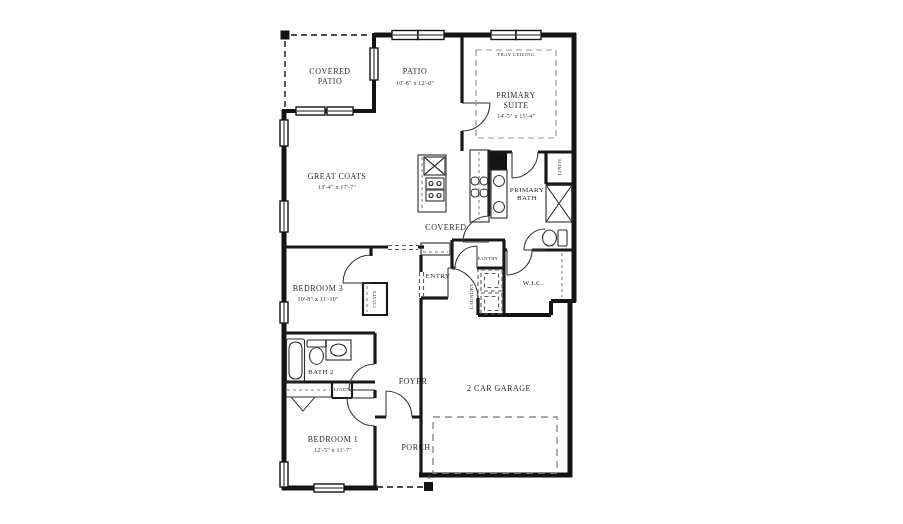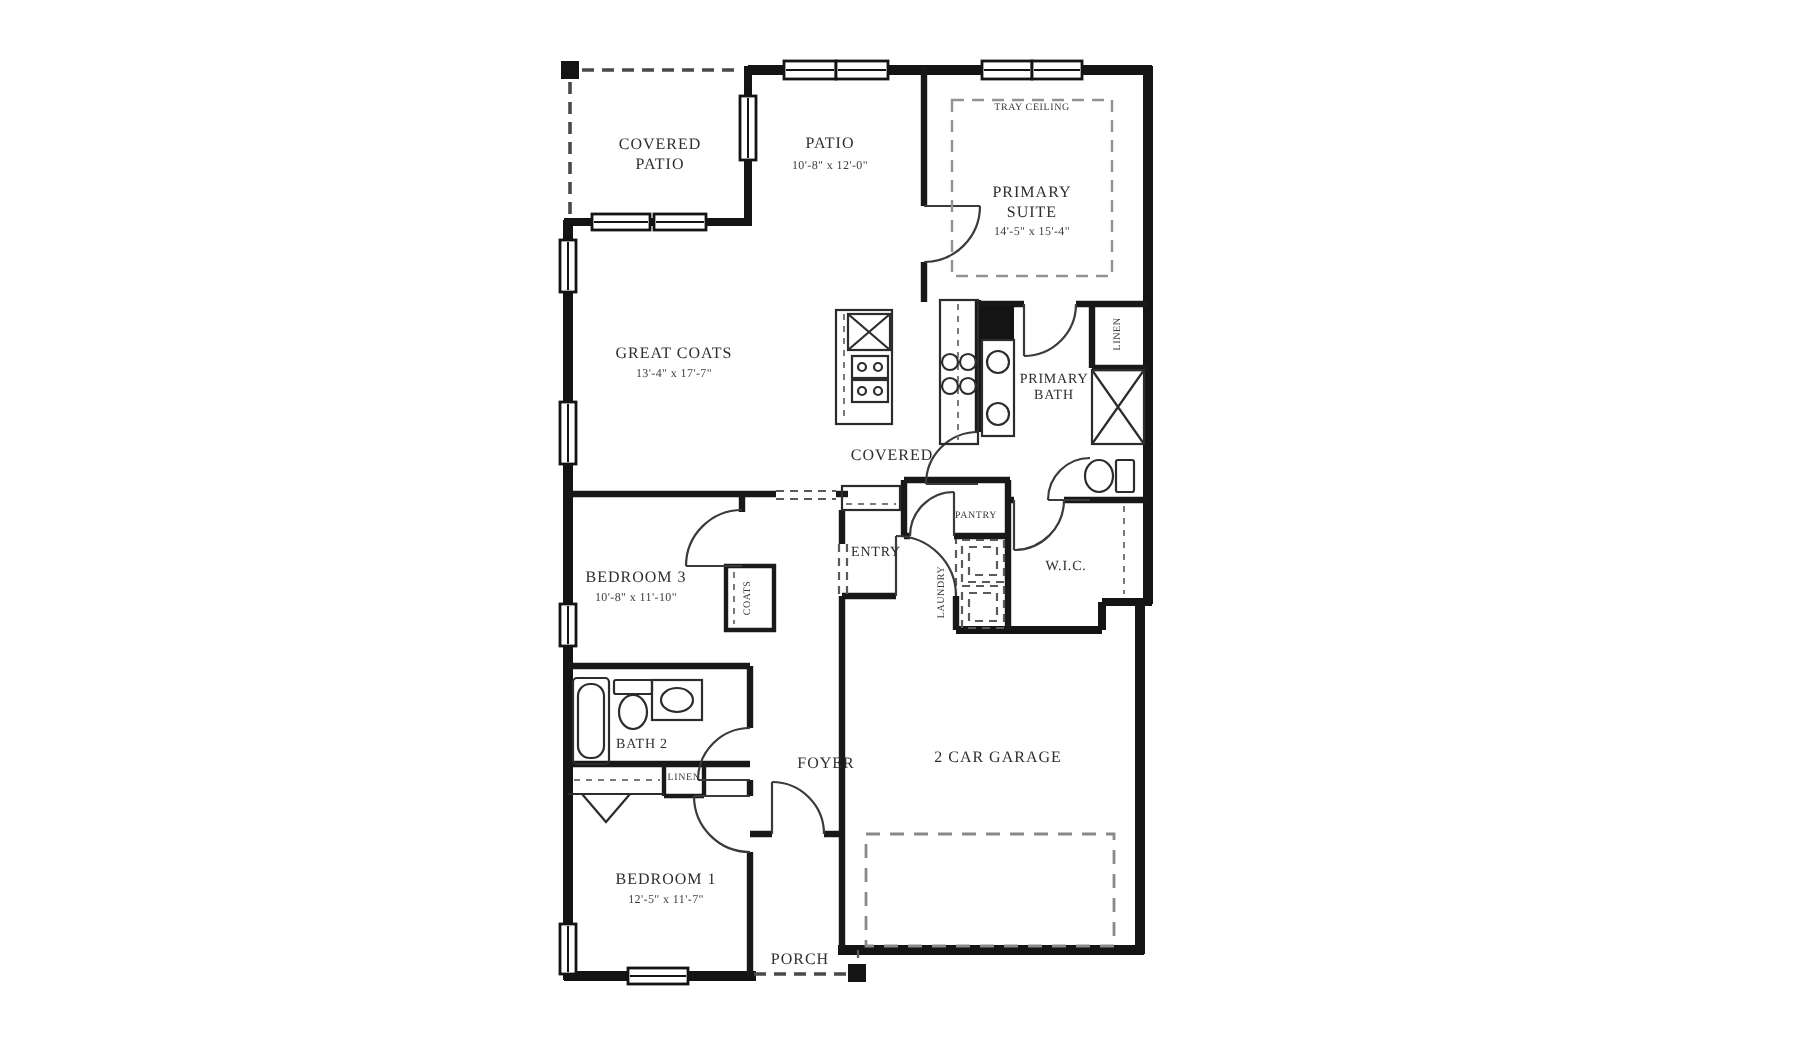--- a/index.html
+++ b/index.html
@@ -295,17 +295,17 @@
 
   <div class="lbl name7" style="left:321px;top:372px;width:50px;">BATH 2</div>
 
   <div class="lbl tiny" style="left:342px;top:390px;">LINEN</div>
 
   <div class="lbl name" style="left:333px;top:440px;width:80px;">BEDROOM 1</div>
   <div class="lbl dims" style="left:333px;top:451px;">12'-5" x 11'-7"</div>
 
   <div class="lbl name" style="left:413px;top:382px;width:50px;">FOYER</div>
 
-  <div class="lbl name" style="left:400px;top:448px;width:50px;margin-top:32px;">PORCH</div>
-
-  <div class="lbl name" style="left:499px;top:379px;width:110px;">2 CAR GARAGE</div>
+  <div class="lbl name" style="left:416px;top:448px;width:50px;">PORCH</div>
+
+  <div class="lbl name" style="left:499px;top:389px;width:110px;">2 CAR GARAGE</div>
 
 </div>
 
 </body></html>

